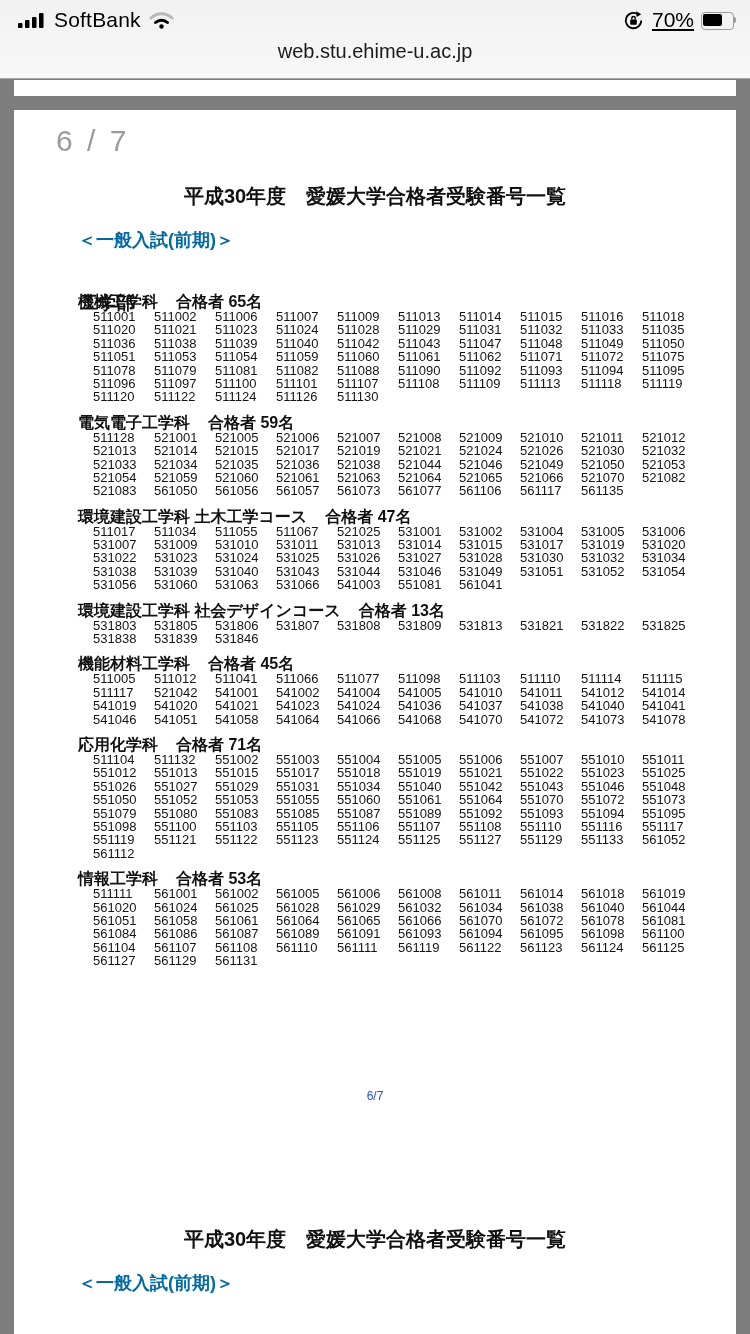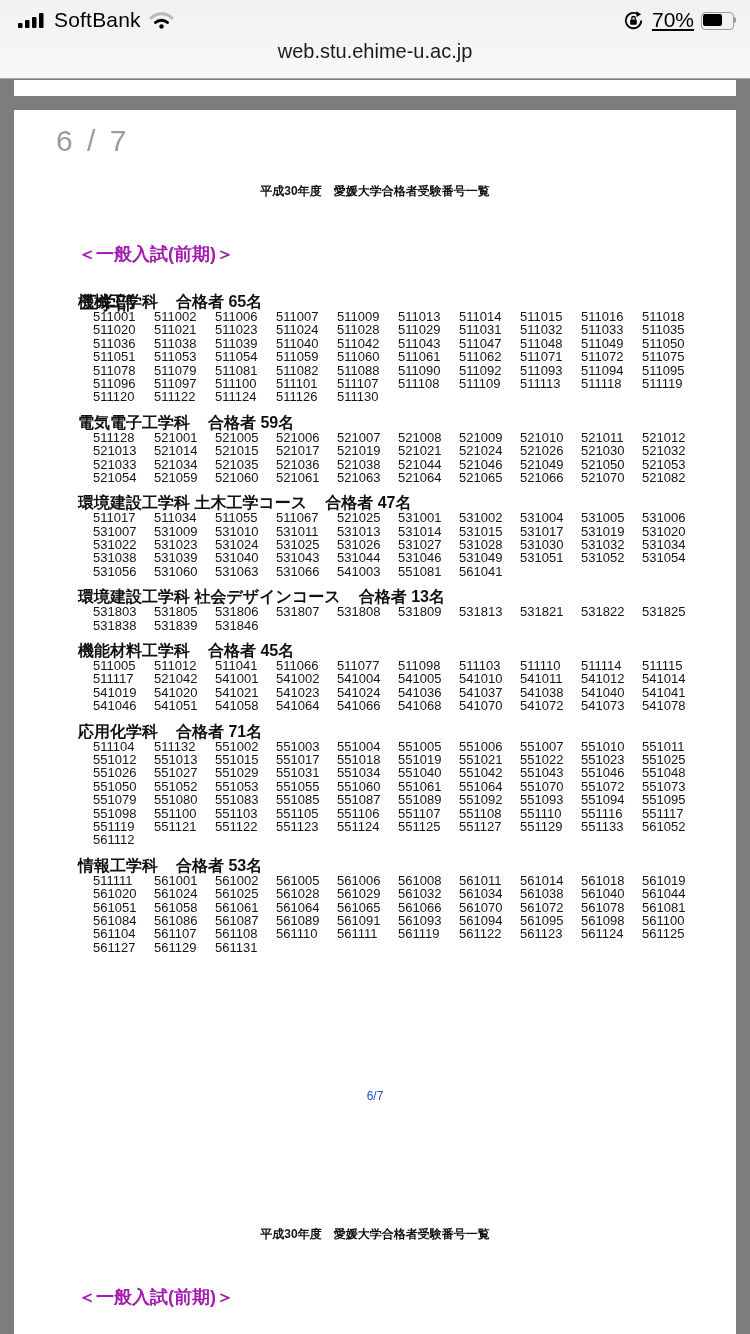--- a/index.html
+++ b/index.html
@@ -30,22 +30,22 @@
     font-size:20px;color:#1b1b1d;}
   
   .canvas{position:absolute;top:79px;left:0;width:750px;height:1255px;background:#7d7d7d;}
   .page{position:absolute;left:14px;width:722px;background:#ffffff;}
   .page-sliver{top:1px;height:16px;}
   .page-main{top:31px;height:1278px;}
   .page-next{top:1074px;height:260px;}
   
   .page-num-ind{position:absolute;left:42px;top:14px;font-size:30px;color:#9b9b9b;letter-spacing:3px;}
   .doc-title{position:absolute;left:0;width:100%;top:73px;text-align:center;
-    font-size:12px;font-weight:700;color:#111;}
-  .exam-type{position:absolute;left:64px;top:132px;font-size:18px;font-weight:700;color:#a21caf;}
+    font-size:20px;font-weight:700;color:#111;}
+  .exam-type{position:absolute;left:64px;top:118px;font-size:18px;font-weight:700;color:#0369a1;}
   .faculty{position:absolute;left:66px;top:152px;font-size:18px;font-weight:700;color:#111;margin-top:29px;}
   .sections{position:absolute;left:64px;top:184px;width:640px;}
   .section{margin-bottom:11px;}
   .sec-head{height:15px;line-height:15px;margin-bottom:1px;font-size:16px;font-weight:700;color:#111;
     display:flex;gap:18px;white-space:nowrap;}
   .num-row{display:grid;grid-template-columns:repeat(10,61px);margin-left:15px;
     height:13.4px;line-height:13.4px;}
   .num-row span{font-size:13px;color:#141414;letter-spacing:0;}
   .page-footer{position:absolute;left:0;width:100%;top:979px;text-align:center;
     font-size:12px;color:#1d4ed8;}
@@ -238,20 +238,31 @@
             <span>521059</span>
             <span>521060</span>
             <span>521061</span>
             <span>521063</span>
             <span>521064</span>
             <span>521065</span>
             <span>521066</span>
             <span>521070</span>
             <span>521082</span>
           </div>
+          <div class="num-row">
+            <span>521083</span>
+            <span>561050</span>
+            <span>561056</span>
+            <span>561057</span>
+            <span>561073</span>
+            <span>561077</span>
+            <span>561106</span>
+            <span>561117</span>
+            <span>561135</span>
+          </div>
         </div>
         <div class="section">
           <div class="sec-head">
             <span>環境建設工学科 土木工学コース</span>
             <span>合格者 47名</span>
           </div>
           <div class="num-row">
             <span>511017</span>
             <span>511034</span>
             <span>511055</span>

